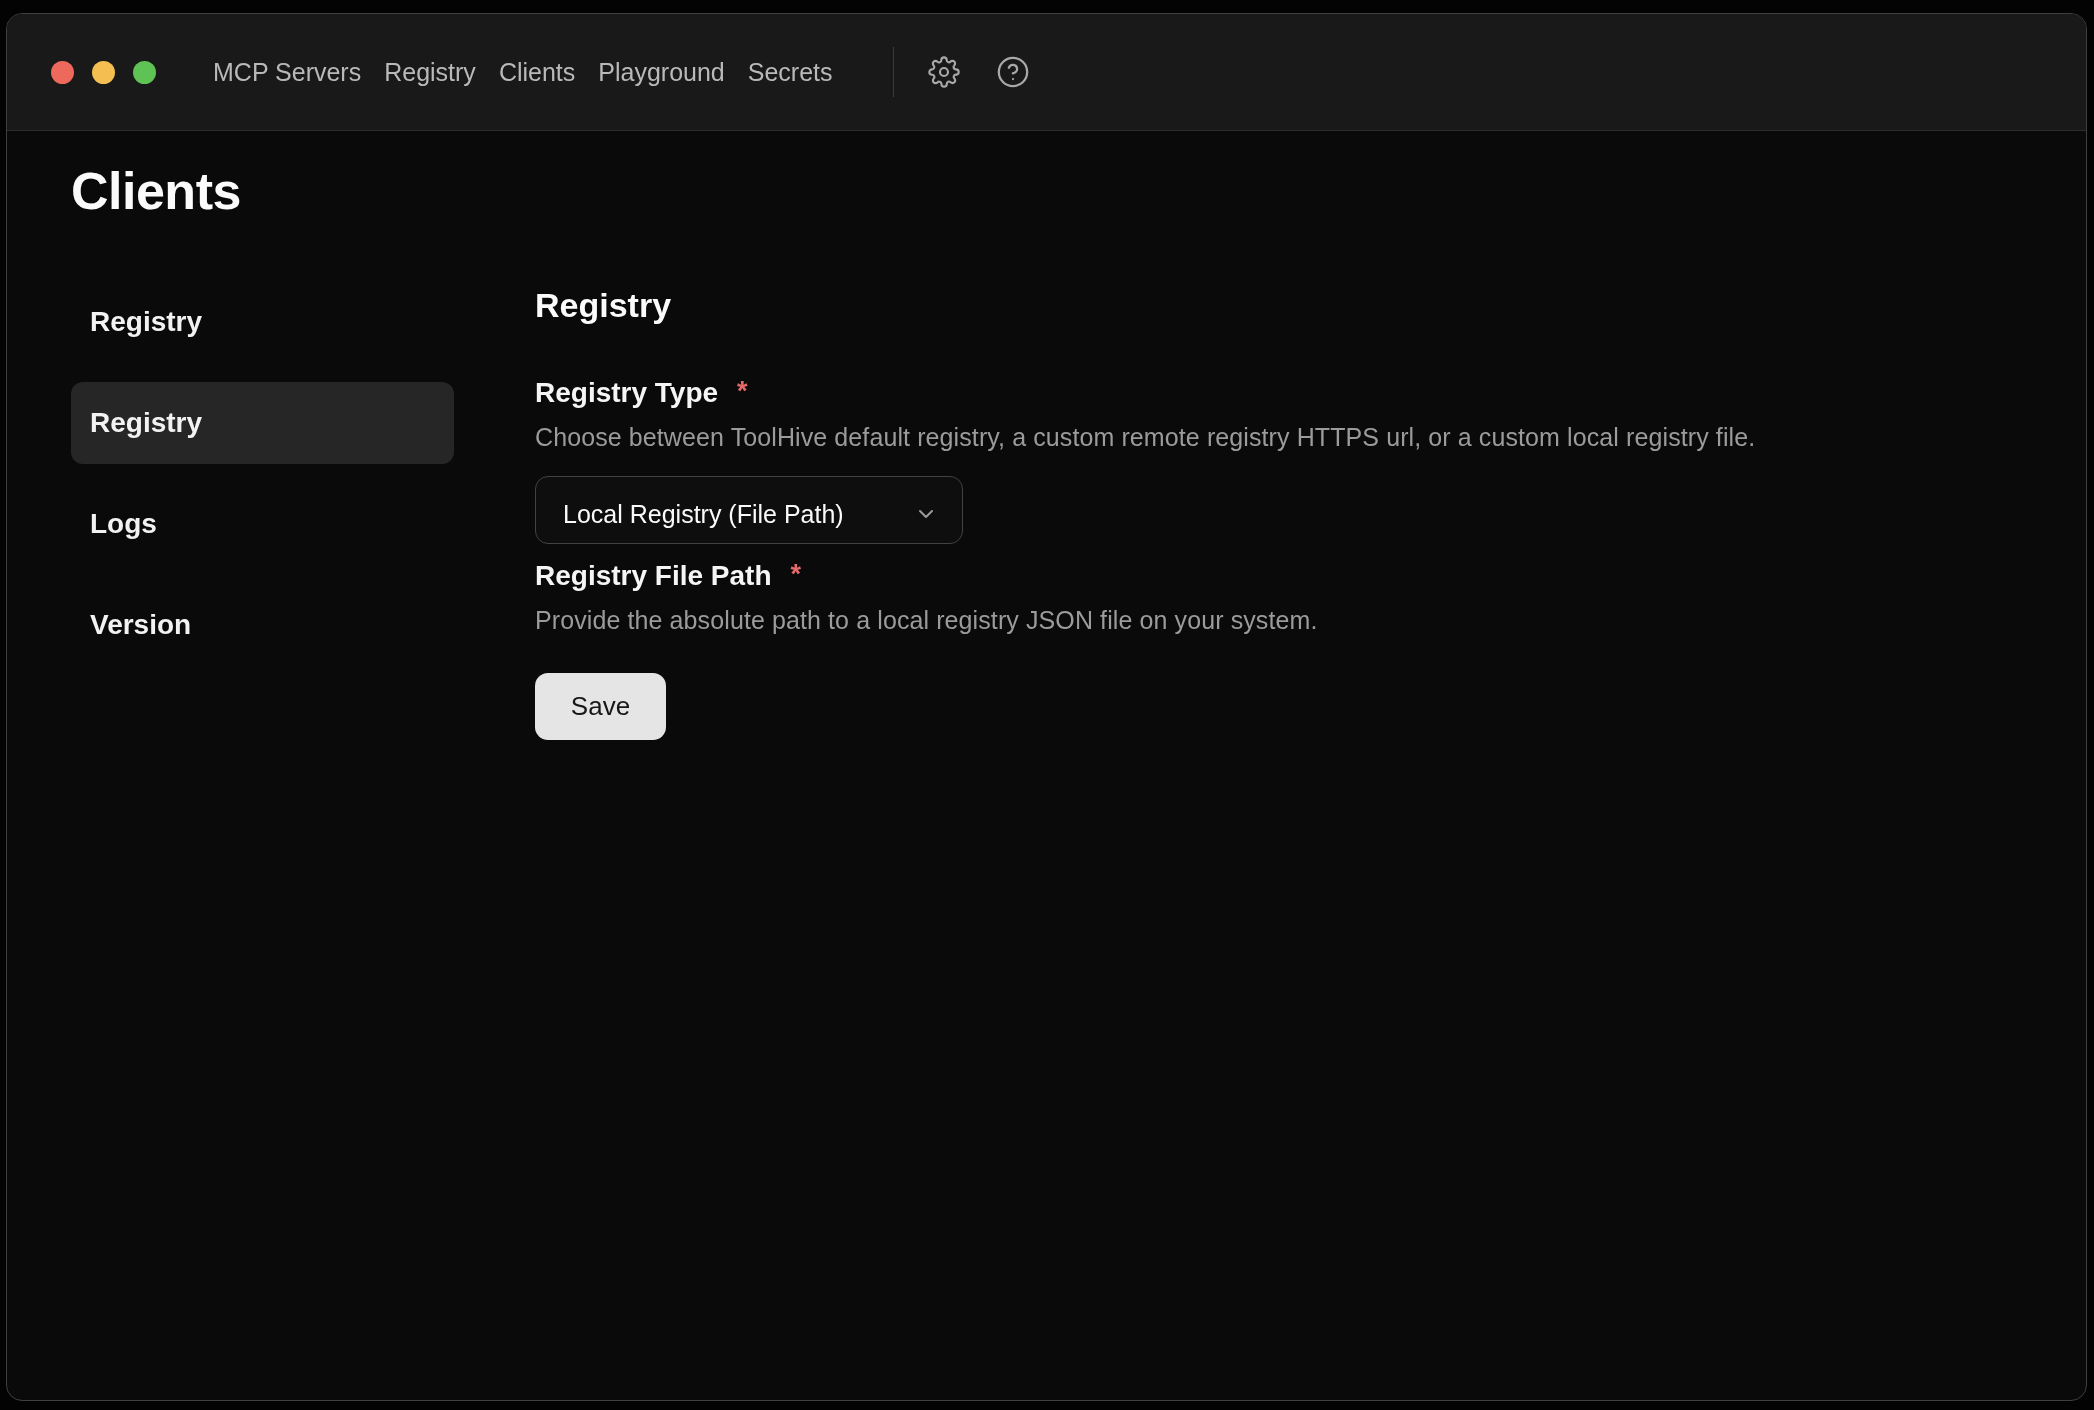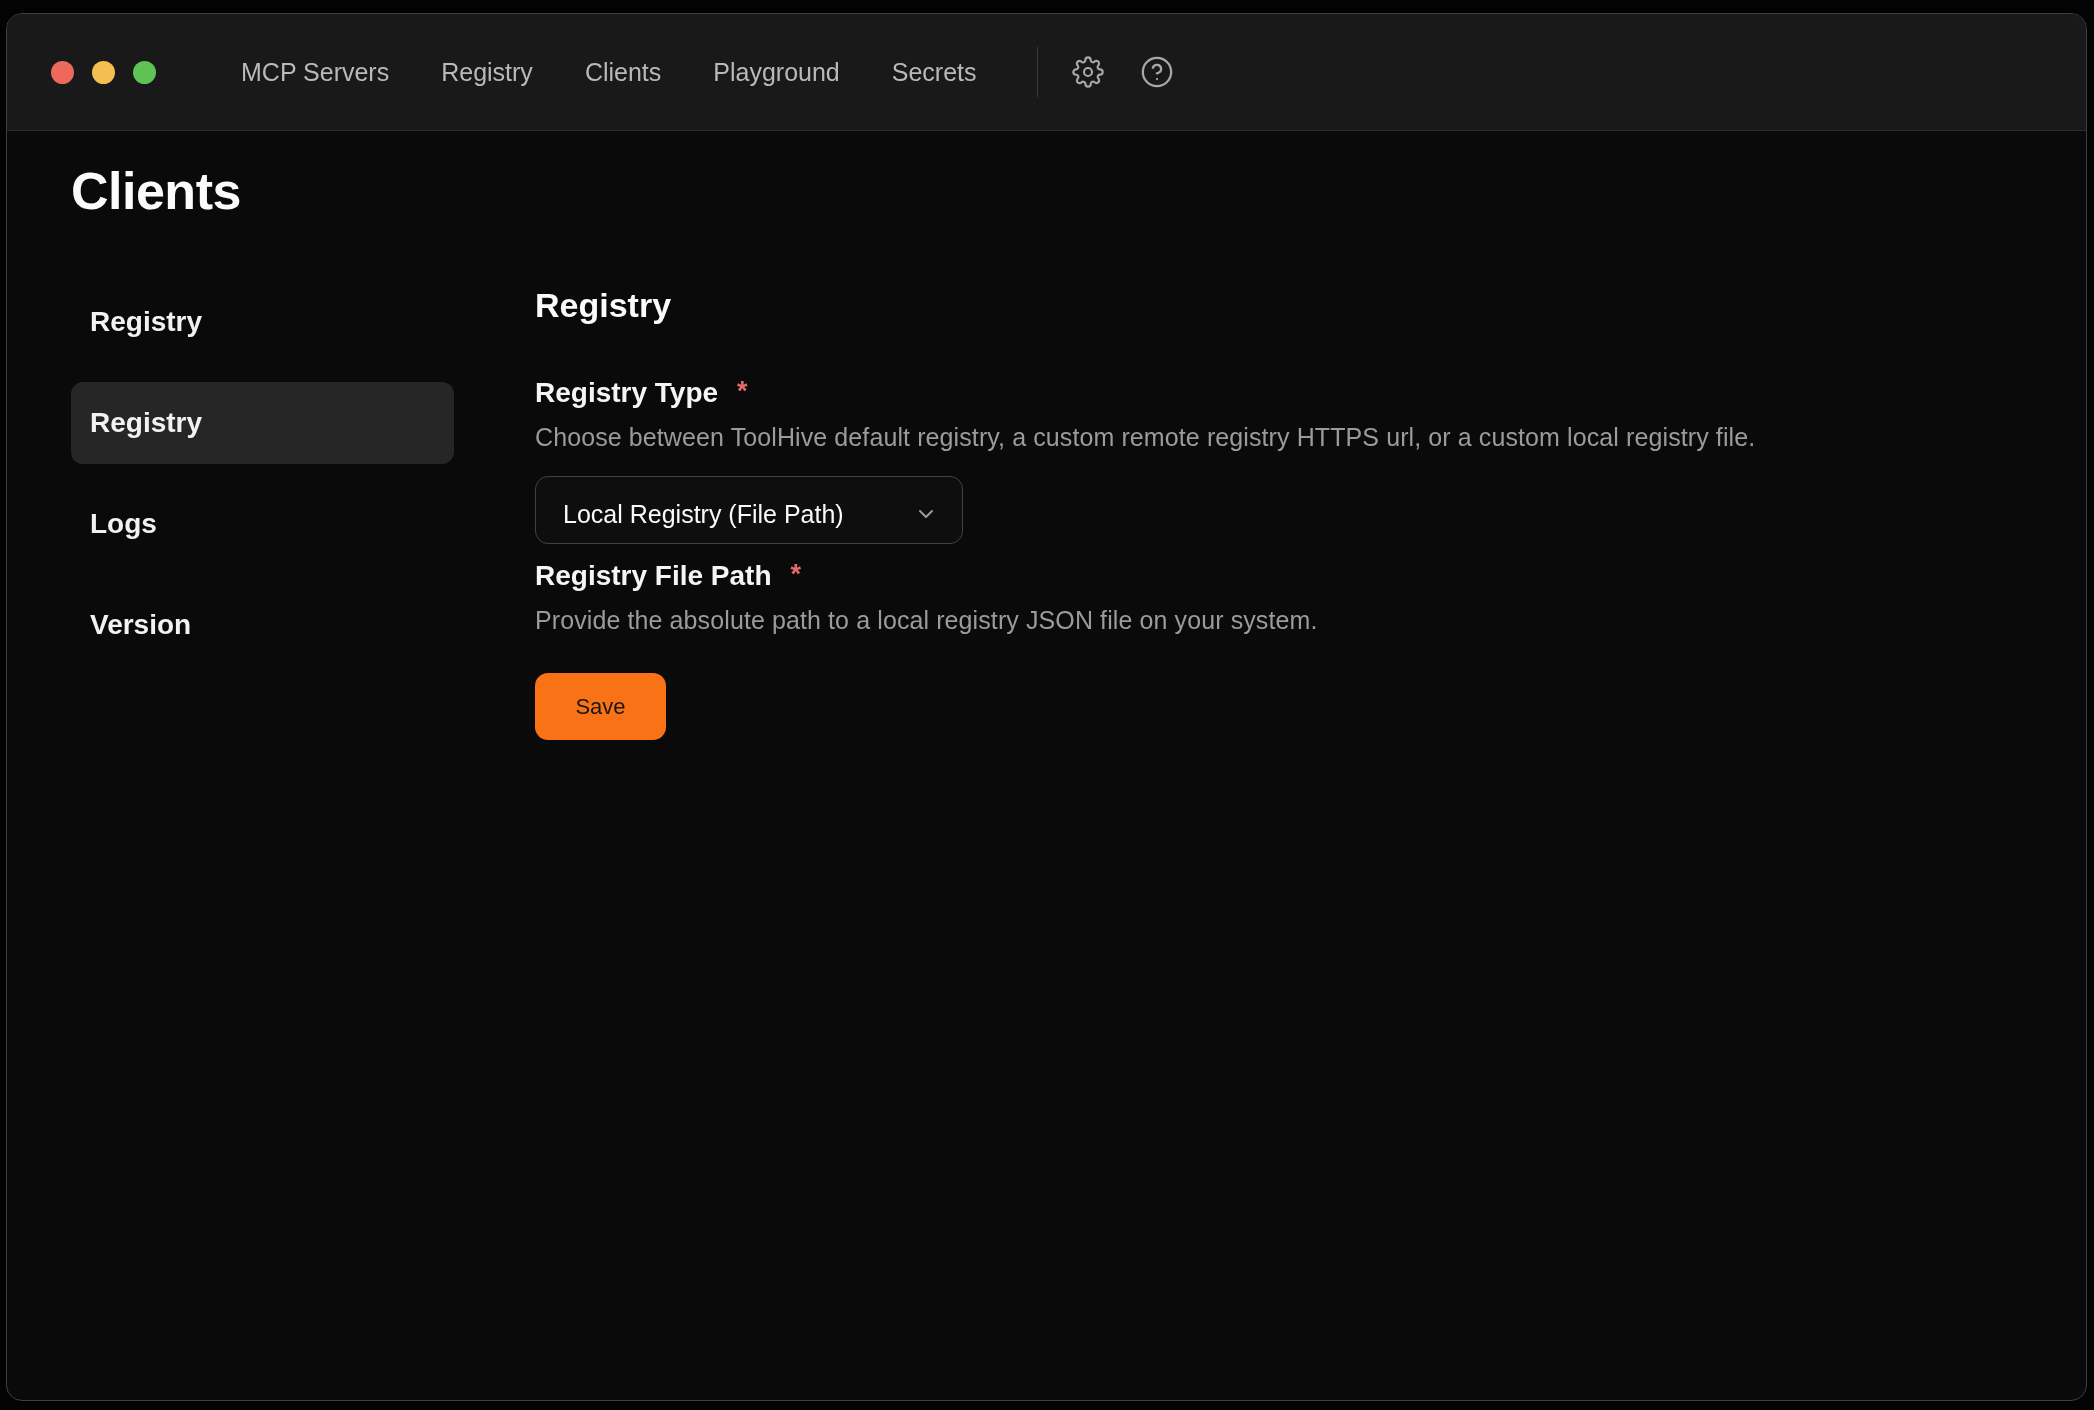--- a/index.html
+++ b/index.html
@@ -25,21 +25,21 @@
     border-bottom: 1px solid #2c2c2c;
     display: flex;
     align-items: center;
     padding-left: 44px;
   }
   .traffic { display: flex; gap: 18px; align-items: center; }
   .light { width: 23px; height: 23px; border-radius: 50%; }
   .light.red    { background: #ec695c; }
   .light.yellow { background: #f4bf50; }
   .light.green  { background: #5ec254; }
-  .nav { display: flex; margin-left: 85px; gap: 52px; align-items: center; }
+  .nav { display: flex; margin-left: 57px; gap: 23px; align-items: center; }
   .nav-item {
     font-size: 25px;
     color: #b9b9b9;
     cursor: default;
     white-space: nowrap;
   }
   .tb-divider { width: 1px; height: 50px; background: #3a3a3a; margin-left: 60px; }
   .tb-icons { display: flex; align-items: center; gap: 36px; margin-left: 34px; }
   .tb-icon-btn { display: flex; align-items: center; justify-content: center; }
   
@@ -125,25 +125,25 @@
     color: #fafafa;
     font-size: 25px;
     padding: 0 26px;
     font-family: "Liberation Sans", sans-serif;
     outline: none;
   }
   .save-btn {
     margin-top: 38px;
     width: 131px;
     height: 67px;
-    background: #f97316;
+    background: #e5e5e5;
     color: #171717;
     border: none;
     border-radius: 13px;
-    font-size: 22px;
+    font-size: 26px;
     font-weight: 500;
     font-family: "Liberation Sans", sans-serif;
     cursor: default;
   }
 </style>
 </head>
 <body>
 
 <div class="window">
 

